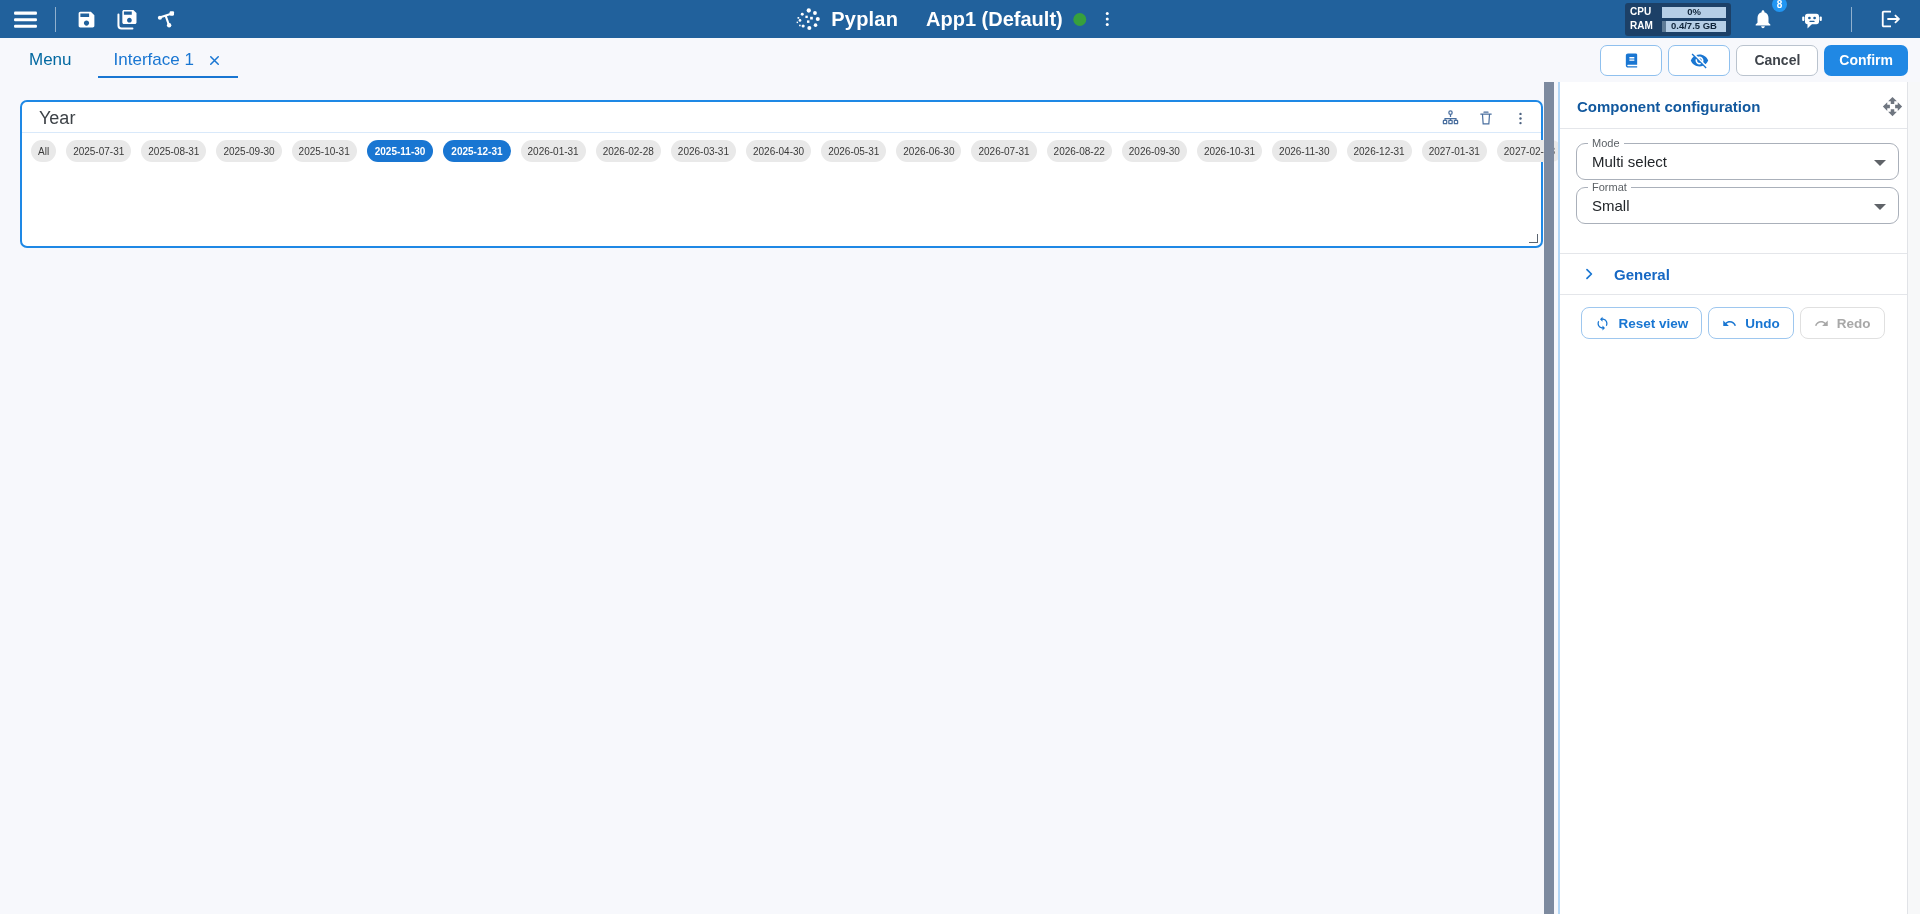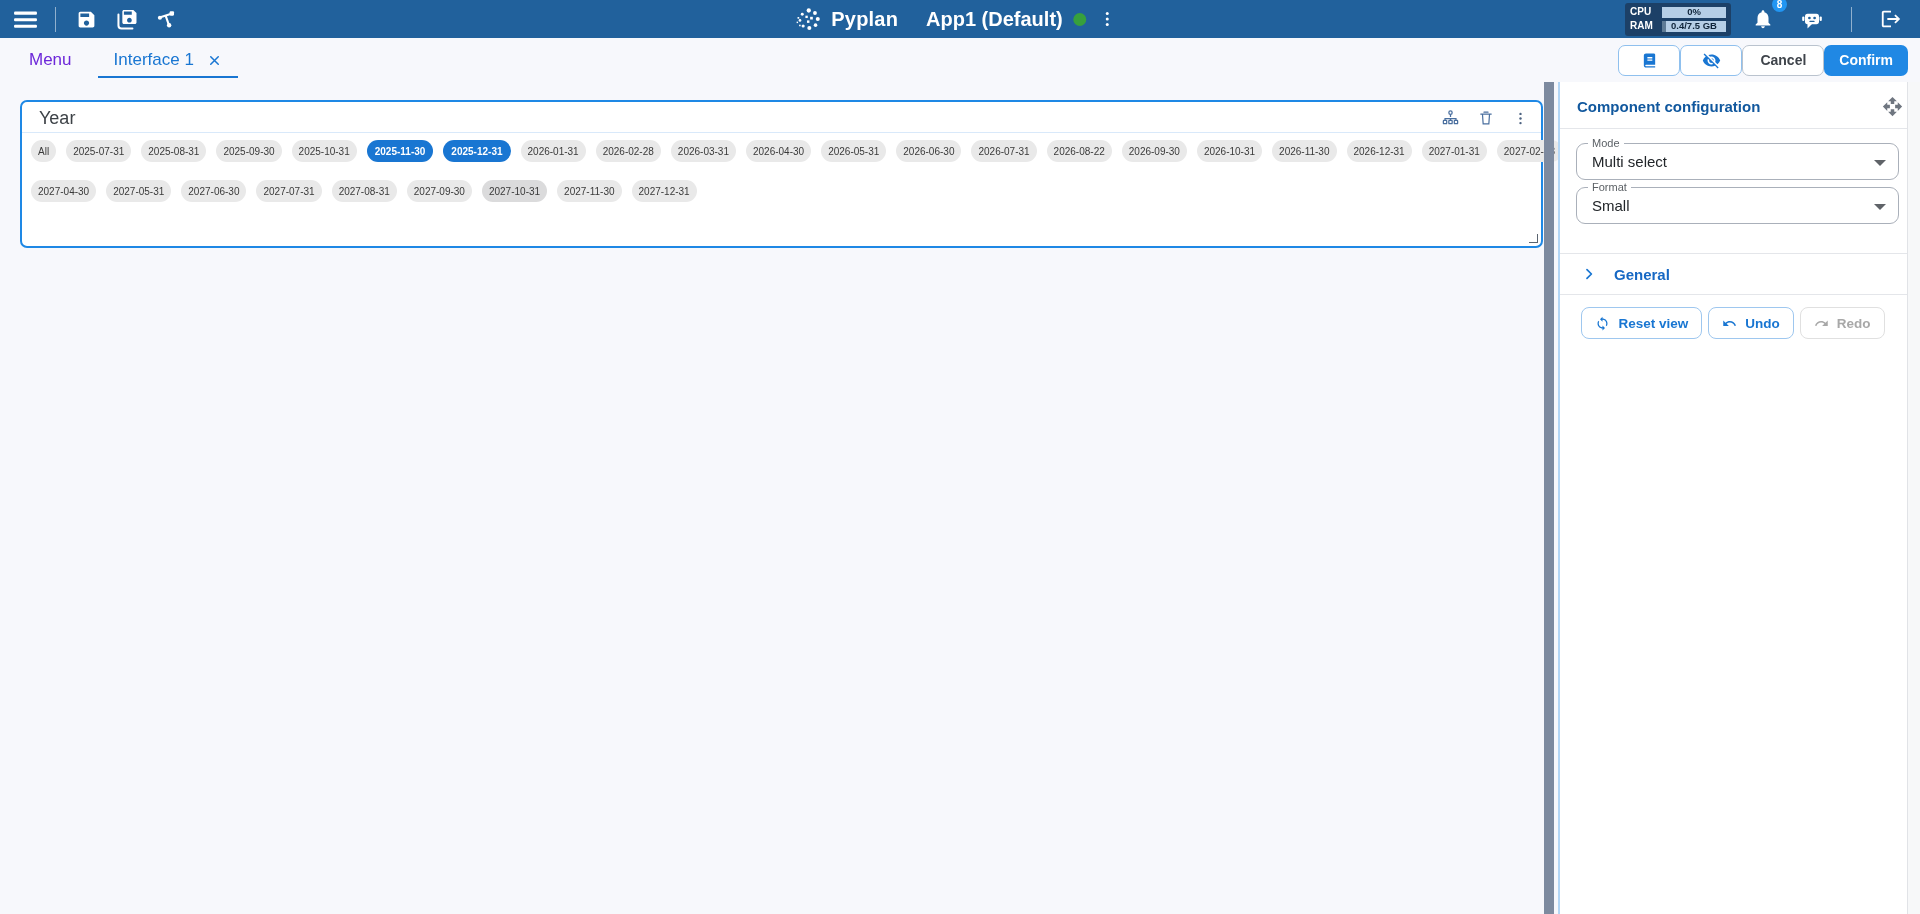--- a/index.html
+++ b/index.html
@@ -31,26 +31,26 @@
   .stat-value { position:relative; font-size:9.5px; font-weight:700; color:#0f2439; line-height:1; }
   .bell-wrap { position:relative; }
   .badge { position:absolute; top:-5px; right:-7px; min-width:15px; height:15px; padding:0 3px;
            border-radius:8px; background:#2196f3; color:#fff; font-size:10px; font-weight:700;
            display:flex; align-items:center; justify-content:center; }
 
   
   .tabbar { height:44px; flex:0 0 44px; background:#f7f8fc; display:flex; align-items:center; }
   .tabs { display:flex; height:100%; padding-left:8px; }
   .tab { height:100%; display:flex; align-items:center; padding:0 21px; font-size:17px;
-         color:#6d28d9; position:relative; cursor:pointer; }
+         color:#0369a1; position:relative; cursor:pointer; }
   .tab.active { color:#1976d2; }
   .tab.active::after { content:""; position:absolute; left:5px; right:5px; bottom:4px;
                        height:2px; background:#1976d2; }
   .tab-close { margin-left:13px; display:flex; align-items:center; }
-  .tab-actions { margin-left:auto; display:flex; align-items:center; padding-right:12px; }
+  .tab-actions { margin-left:auto; display:flex; align-items:center; gap:6px; padding-right:12px; }
   .iconbtn { width:62px; height:31px; border:1px solid #8fc0ee; border-radius:7px; background:#fff;
              display:flex; align-items:center; justify-content:center; color:#1976d2; cursor:pointer; }
   .btn-cancel { height:31px; padding:0 17px; border:1px solid #bac3ce; border-radius:7px;
                 background:#fff; color:#3f444b; font-size:14px; font-weight:600; cursor:pointer; }
   .btn-confirm { height:31px; padding:0 15px; border:none; border-radius:7px; background:#2088e4;
                  color:#fff; font-size:14px; font-weight:700; cursor:pointer; }
 
   
   .workspace { flex:1; display:flex; min-height:0; }
   .canvas { flex:1; position:relative; background:#f7f8fc; }
@@ -329,31 +329,20 @@
               <div class="chip">2026-07-31</div>
               <div class="chip">2026-08-22</div>
               <div class="chip">2026-09-30</div>
               <div class="chip">2026-10-31</div>
               <div class="chip">2026-11-30</div>
               <div class="chip">2026-12-31</div>
               <div class="chip">2027-01-31</div>
               <div class="chip">2027-02-28</div>
               <div class="chip">2027-03-31</div>
             </div>
-          <div class="chip-row">
-              <div class="chip">2027-04-30</div>
-              <div class="chip">2027-05-31</div>
-              <div class="chip">2027-06-30</div>
-              <div class="chip">2027-07-31</div>
-              <div class="chip">2027-08-31</div>
-              <div class="chip">2027-09-30</div>
-              <div class="chip hover">2027-10-31</div>
-              <div class="chip">2027-11-30</div>
-              <div class="chip">2027-12-31</div>
-            </div>
         </div>
         <div class="resize-corner"></div>
       </div>
 
       <div class="canvas-scrollbar"></div>
     </div>
 
     <aside class="config">
       <div class="config-header">
         <span class="config-title">Component configuration</span>

